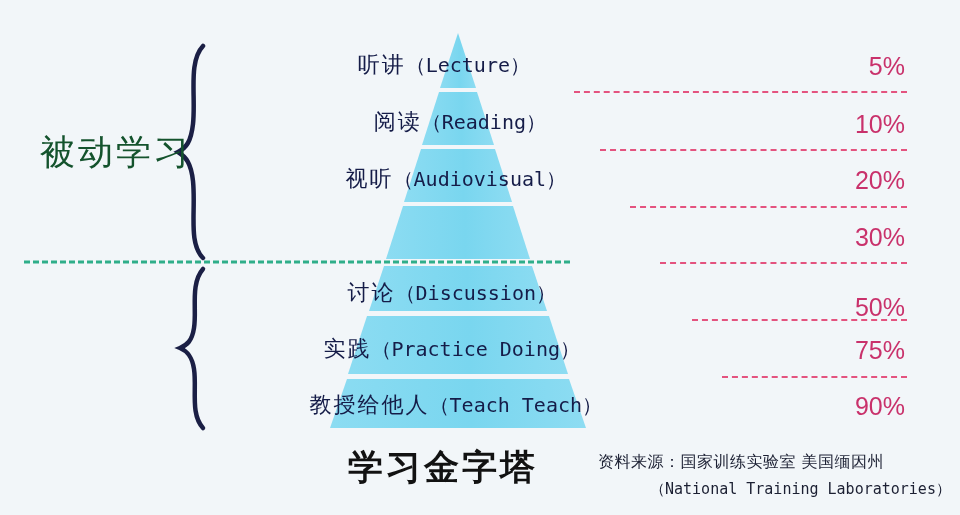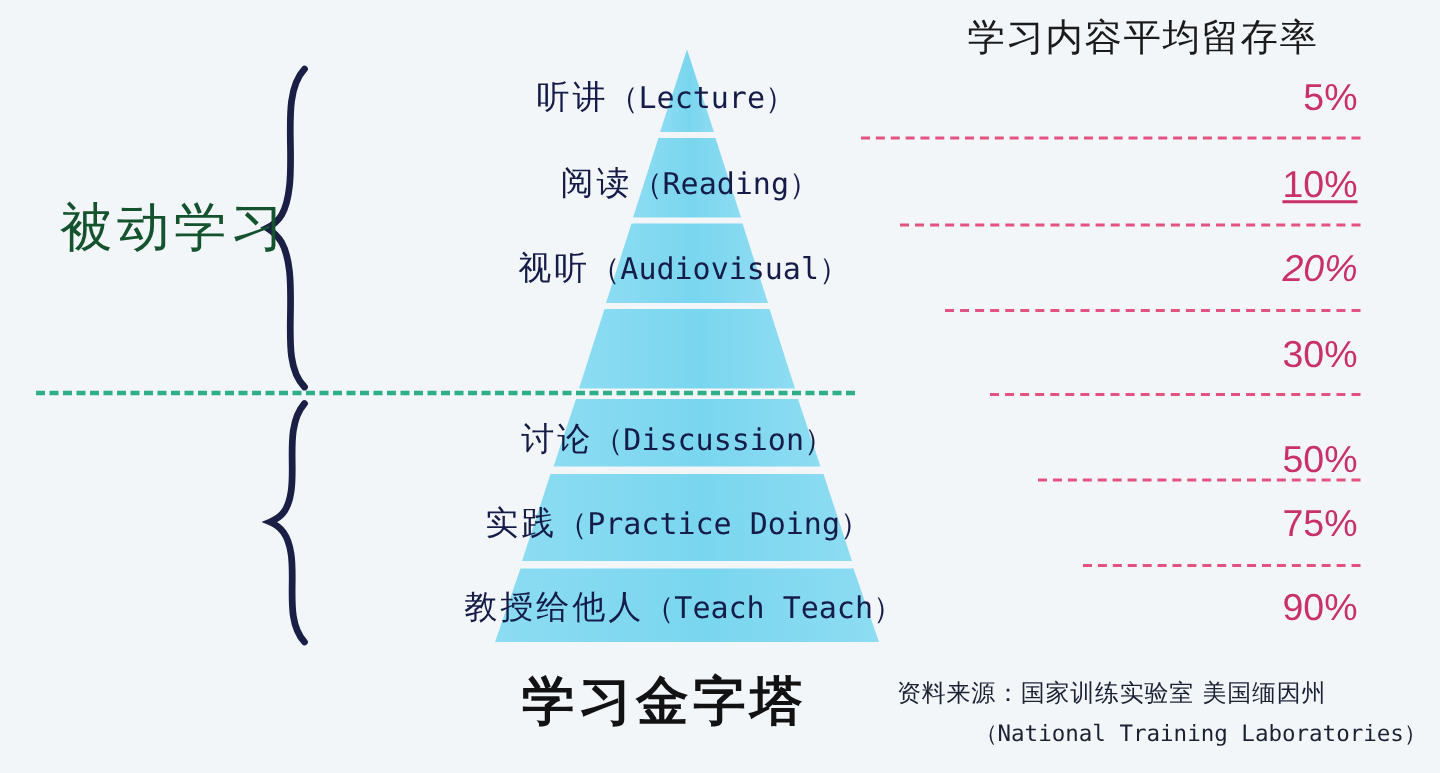--- a/index.html
+++ b/index.html
@@ -167,21 +167,20 @@
              C 186 157, 191 163, 193 181
              C 196 211, 188 243, 203 258" fill="none" stroke="#1b1f45" stroke-width="4.5" stroke-linecap="round"></path>
 
     <path d="M 203 269
              C 190 284, 197 310, 194 328
              C 192 341, 187 345, 180 348
              C 187 351, 192 356, 194 369
              C 197 388, 190 414, 203 428" fill="none" stroke="#1b1f45" stroke-width="4.5" stroke-linecap="round"></path>
   </svg>
 
-  <div class="col-header" style="left:645px; top:8px;">学习内容平均留存率</div>
 
   <div class="level-label" style="top:65px; right:430px;">
     <span class="cn">听讲</span><span class="en">（Lecture）</span>
   </div>
 
   <div class="level-label" style="top:122px; right:414px;">
     <span class="cn">阅读</span><span class="en">（Reading）</span>
   </div>
 
   <div class="level-label" style="top:179px; right:394px;margin-left:12px;">
@@ -195,22 +194,22 @@
 
   <div class="level-label" style="top:293px; right:404px;">
     <span class="cn">讨论</span><span class="en">（Discussion）</span>
   </div>
 
   <div class="level-label" style="top:405px; right:358px;">
     <span class="cn">教授给他人</span><span class="en">（Teach Teach）</span>
   </div>
 
   <div class="pct" style="top:66px;">5%</div>
-  <div class="pct" style="top:124px;text-decoration:underline;">10%</div>
-  <div class="pct" style="top:180px;font-style:italic;">20%</div>
+  <div class="pct" style="top:124px;">10%</div>
+  <div class="pct" style="top:180px;">20%</div>
   <div class="pct" style="top:237px;">30%</div>
   <div class="pct" style="top:307px;">50%</div>
   <div class="pct" style="top:350px;">75%</div>
   <div class="pct" style="top:406px;">90%</div>
 
   <div class="dash-pink" style="top:92px;  left:574px; width:333px;"></div>
   <div class="dash-pink" style="top:150px; left:600px; width:307px;"></div>
   <div class="dash-pink" style="top:207px; left:630px; width:277px;"></div>
   <div class="dash-pink" style="top:263px; left:660px; width:247px;"></div>
   <div class="dash-pink" style="top:320px; left:692px; width:215px;"></div>

